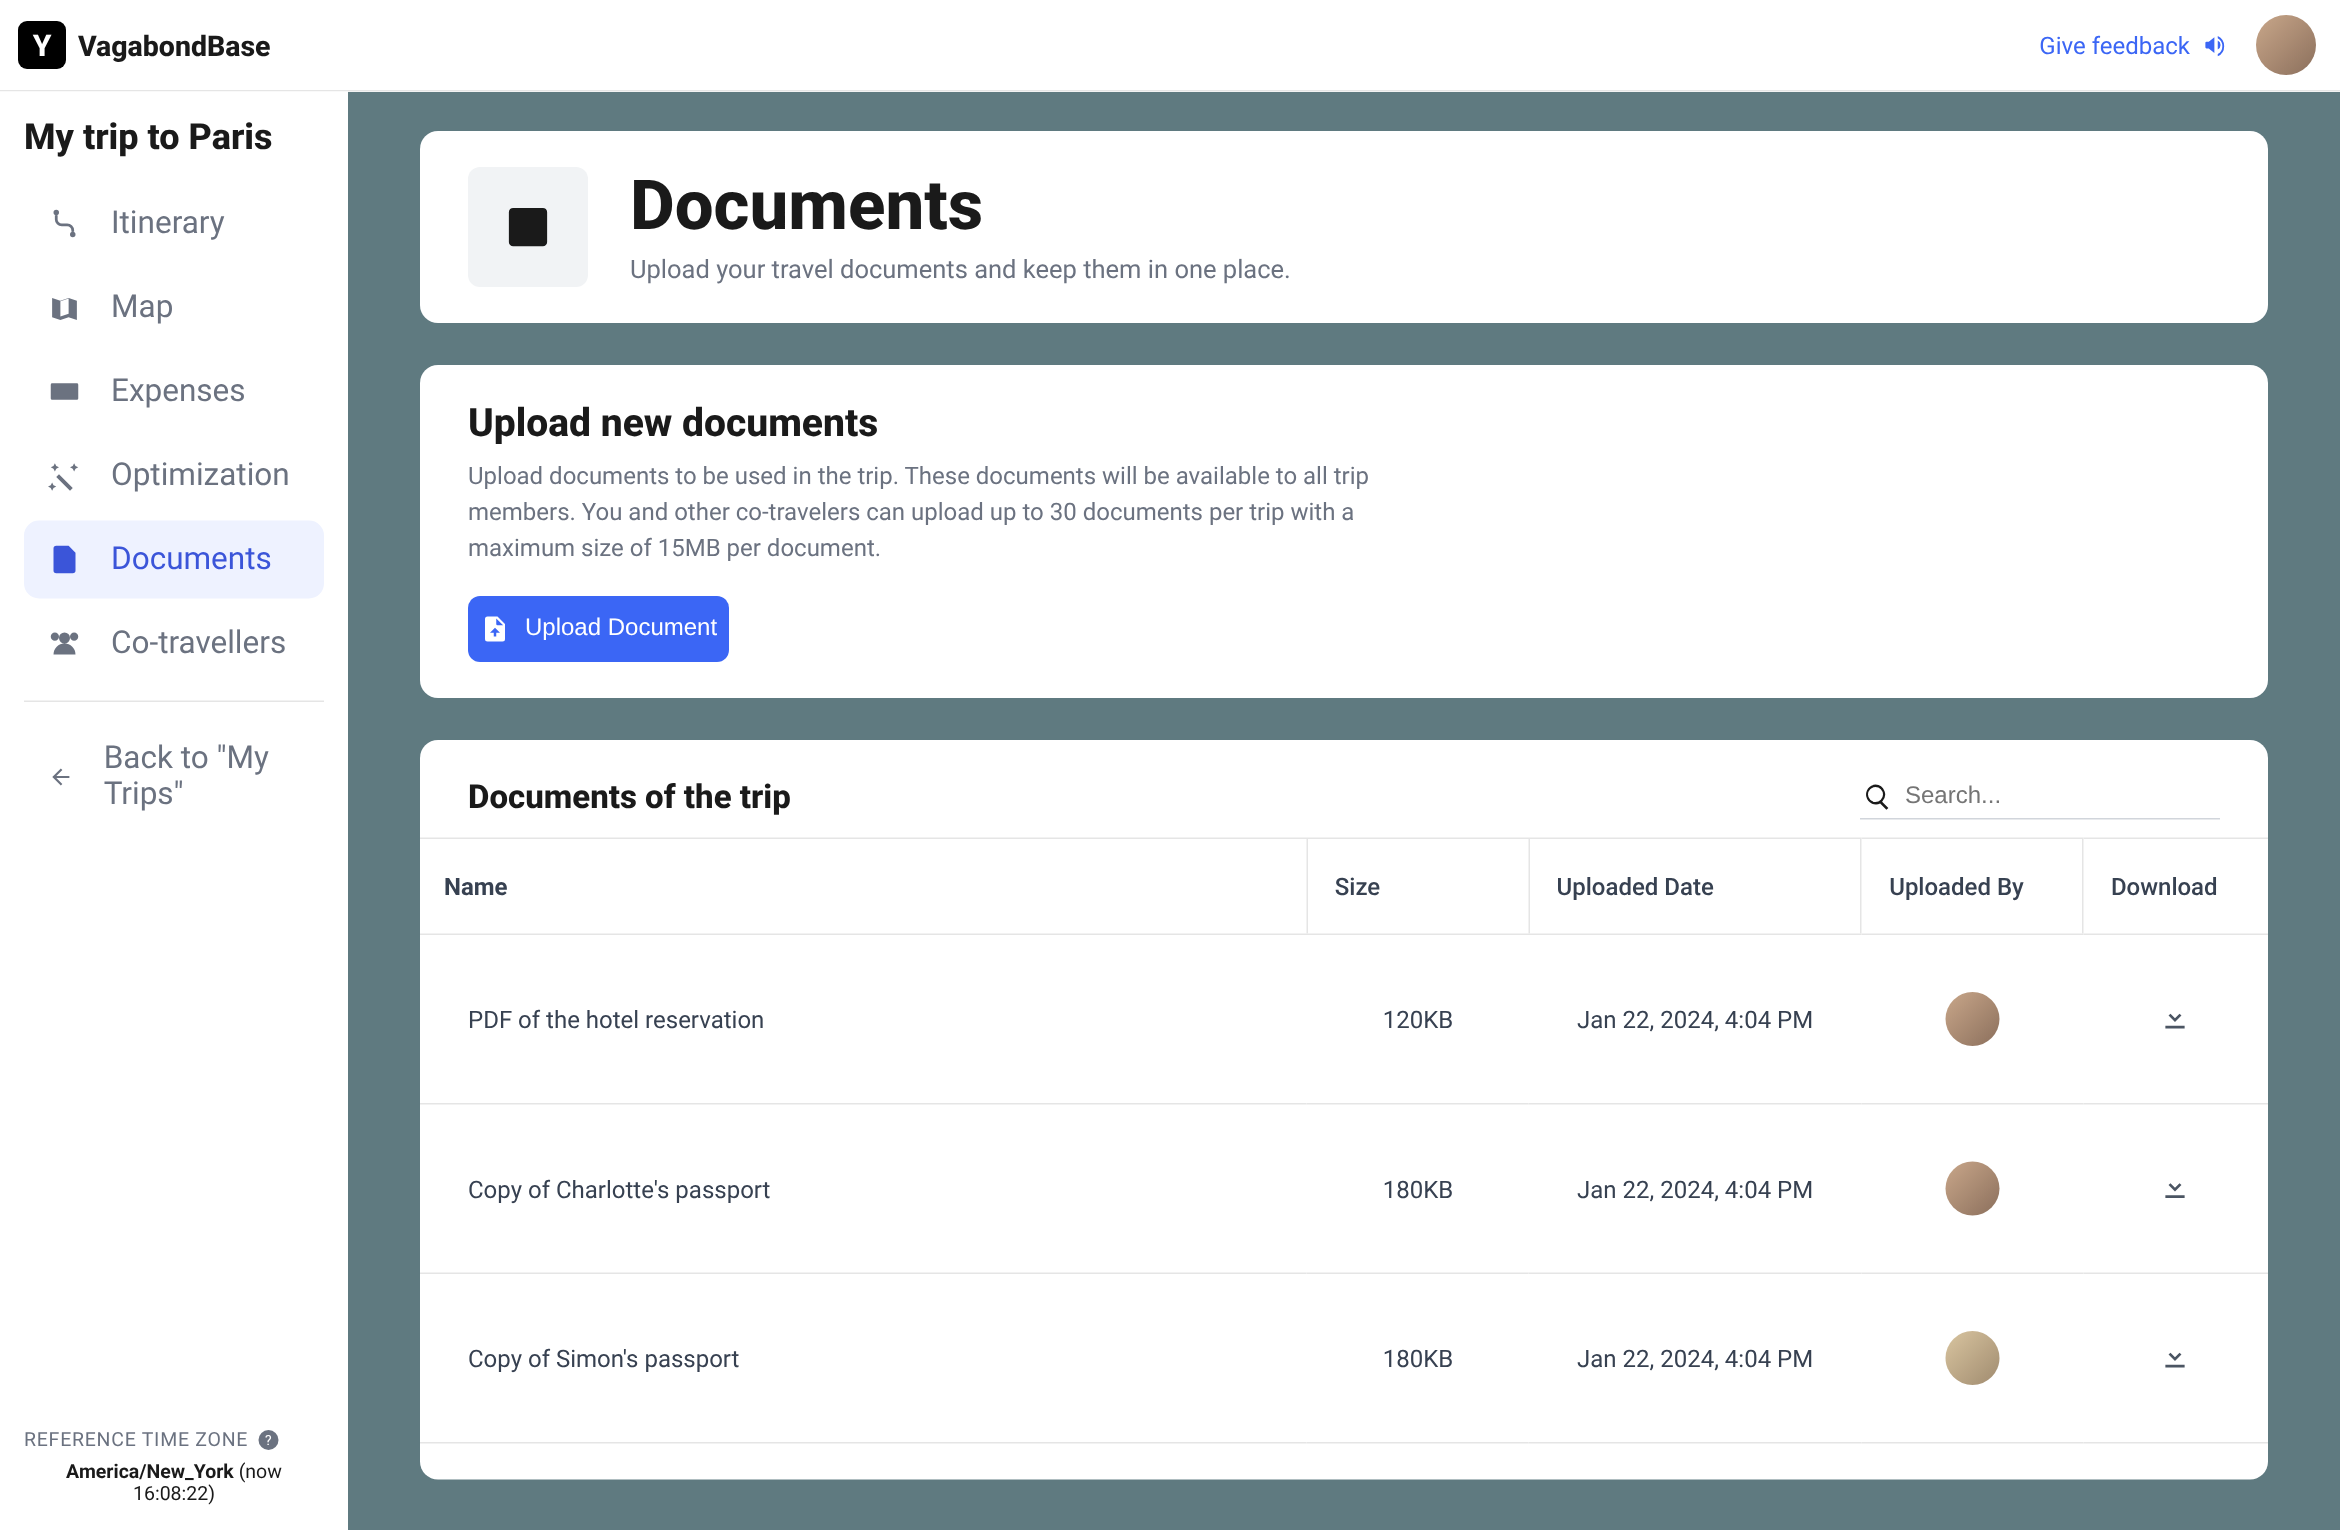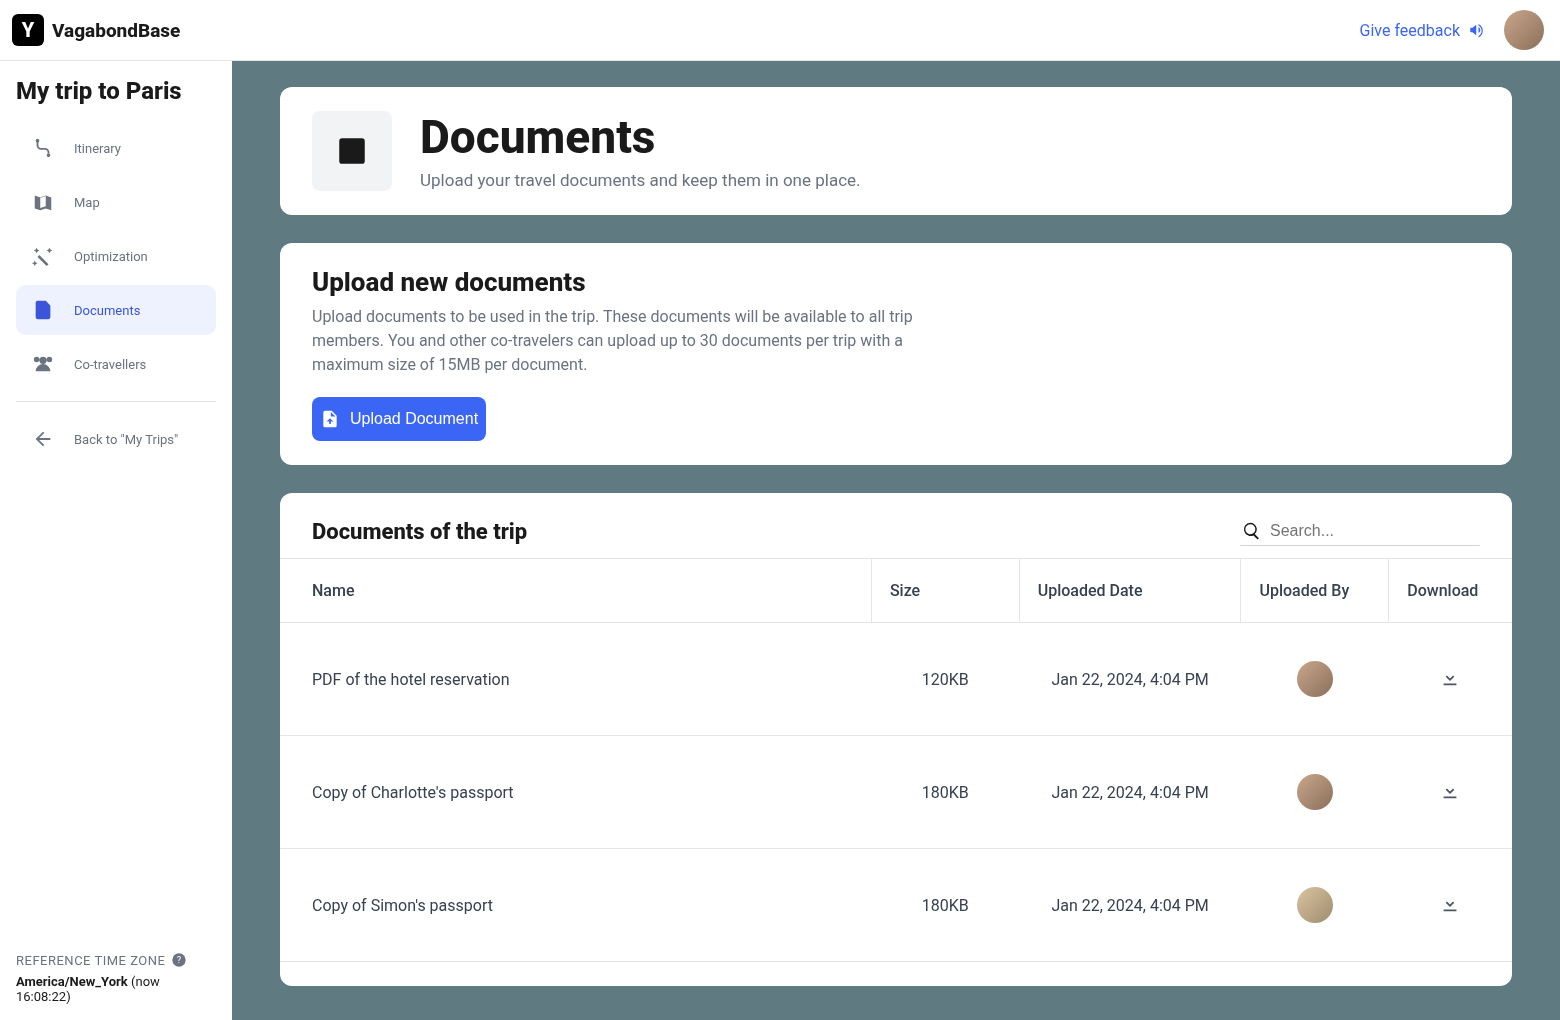--- a/index.html
+++ b/index.html
@@ -12,28 +12,28 @@
 .brand-name { font-weight: 800; font-size: 19px; }
 .header-right { display: flex; align-items: center; gap: 18px; }
 .feedback-link { color: #3B66F5; font-size: 16px; display: flex; align-items: center; gap: 8px; cursor: pointer; }
 .avatar { width: 40px; height: 40px; border-radius: 50%; background: linear-gradient(135deg, #c9a78a, #8b6f5c); display: inline-block; }
 
 
 .layout { display: flex; height: calc(1020px - 61px); }
 .sidebar { width: 232px; background: #fff; padding: 16px; display: flex; flex-direction: column; }
 .trip-title { font-weight: 800; font-size: 24px; margin-bottom: 18px; }
 .nav { display: flex; flex-direction: column; gap: 4px; }
-.nav-item { display: flex; align-items: center; gap: 20px; padding: 14px 16px; border-radius: 10px; color: #6b7280; font-size: 13px; cursor: pointer; }
+.nav-item { display: flex; align-items: center; gap: 20px; padding: 14px 16px; border-radius: 10px; color: #6b7280; font-size: 21px; cursor: pointer; }
 .nav-item svg { width: 22px; height: 22px; fill: #6b7280; }
 .nav-item.active { background: #eef2ff; color: #3B55D9; }
 .nav-item.active svg { fill: #3B55D9; }
 .nav-divider { height: 1px; background: #e5e5e5; margin: 8px 0; }
 .sidebar-footer { margin-top: auto; font-size: 13px; color: #6b7280; }
 .tz-label { letter-spacing: 0.5px; font-size: 13px; display: flex; align-items: center; gap: 6px; }
-.tz-value { margin-top: 6px; color: #1a1a1a; }
+.tz-value { margin-top: 6px; color: #1a1a1a; text-align: center; }
 .tz-value b { font-weight: 700; }
 
 
 .main { flex: 1; background: #5f7a80; padding: 26px 48px; overflow: auto; }
 .card { background: #fff; border-radius: 12px; padding: 24px 32px; margin-bottom: 28px; }
 .page-header { display: flex; align-items: center; gap: 28px; }
 .page-icon { width: 80px; height: 80px; background: #f1f3f5; border-radius: 8px; display: flex; align-items: center; justify-content: center; }
 .page-icon svg { width: 34px; height: 34px; fill: #1a1a1a; }
 .page-title { font-size: 46px; font-weight: 800; line-height: 1.1; }
 .page-subtitle { color: #6b7280; font-size: 17px; margin-top: 8px; }
@@ -47,21 +47,21 @@
 .docs-head { display: flex; justify-content: space-between; align-items: center; padding: 0 32px 12px 32px; }
 .docs-head h2 { font-size: 22px; font-weight: 800; }
 .search { display: flex; align-items: center; gap: 8px; border-bottom: 1px solid #d1d5db; padding: 4px 2px; width: 240px; }
 .search svg { width: 20px; height: 20px; fill: #1a1a1a; }
 .search input { border: none; outline: none; font-size: 16px; flex: 1; color: #9ca3af; background: transparent; }
 
 
 .table { width: 100%; border-collapse: collapse; }
 .table th, .table td { text-align: left; padding: 22px 18px; font-size: 16px; color: #374151; }
 .table thead th { font-weight: 500; color: #374151; border-top: 1px solid #e5e5e5; border-bottom: 1px solid #e5e5e5; }
-.table thead th:first-child { padding-left: 32px; }
+.table thead th:first-child { padding-left: 16px; font-weight: bold; }
 .table thead th.sep { border-left: 1px solid #e5e5e5; }
 .table tbody td { border-bottom: 1px solid #e5e5e5; padding-top: 38px; padding-bottom: 38px; }
 .table tbody td:first-child { padding-left: 32px; }
 .col-name { width: 48%; }
 .col-size { width: 12%; text-align: center; }
 .col-date { width: 18%; text-align: center; }
 .col-by { width: 12%; text-align: center; }
 .col-dl { width: 10%; text-align: center; }
 .avatar-sm { width: 36px; height: 36px; border-radius: 50%; display: inline-block; background: linear-gradient(135deg, #c9a78a, #8b6f5c); vertical-align: middle; }
 .avatar-sm.alt { background: linear-gradient(135deg, #d9c5a0, #a08b6f); }
@@ -97,20 +97,26 @@
         <svg viewBox="0 0 24 24">
             <path d="M6 2a2 2 0 100 4 2 2 0 000-4zm12 16a2 2 0 100 4 2 2 0 000-4zM7 6v3a3 3 0 003 3h4a5 5 0 015 5v1h-2v-1a3 3 0 00-3-3h-4A5 5 0 015 9V6h2z"></path>
           </svg>
         <span>Itinerary</span>
       </div>
       <div class="nav-item">
         <svg viewBox="0 0 24 24">
             <path d="M15 5l-6 2-6-2v14l6 2 6-2 6 2V7l-6-2zm-6 2.5l6-2v11l-6 2v-11z"></path>
           </svg>
         <span>Map</span>
+      </div>
+      <div class="nav-item">
+        <svg viewBox="0 0 24 24">
+            <path d="M3 6h18a1 1 0 011 1v10a1 1 0 01-1 1H3a1 1 0 01-1-1V7a1 1 0 011-1zm-1 4h20v2H2v-2z"></path>
+          </svg>
+        <span>Expenses</span>
       </div>
       <div class="nav-item">
         <svg viewBox="0 0 24 24">
             <path d="M5 3l1 2 2 1-2 1-1 2-1-2-2-1 2-1 1-2zm14 0l1 2 2 1-2 1-1 2-1-2-2-1 2-1 1-2zM8 11l10 10-2 2L6 13l2-2zm-5 6l1 2 2 1-2 1-1 2-1-2-2-1 2-1 1-2z"></path>
           </svg>
         <span>Optimization</span>
       </div>
       <div class="nav-item active">
         <svg viewBox="0 0 24 24">
             <path d="M6 2h9l5 5v13a2 2 0 01-2 2H6a2 2 0 01-2-2V4a2 2 0 012-2zm2 7h8v2H8V9zm0 4h8v2H8v-2zm0 4h5v2H8v-2z"></path>

